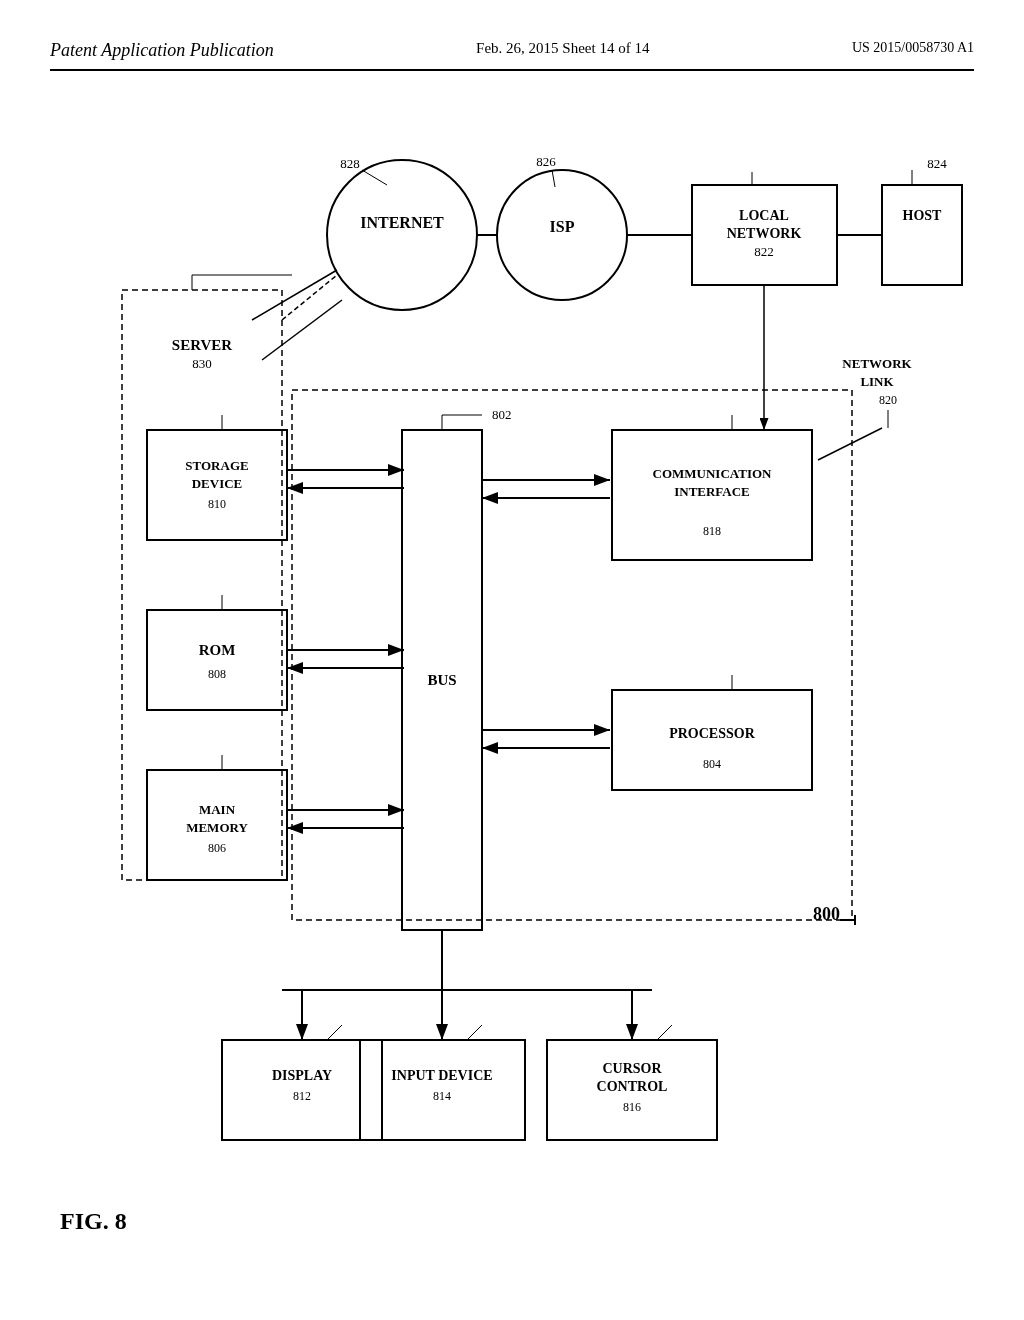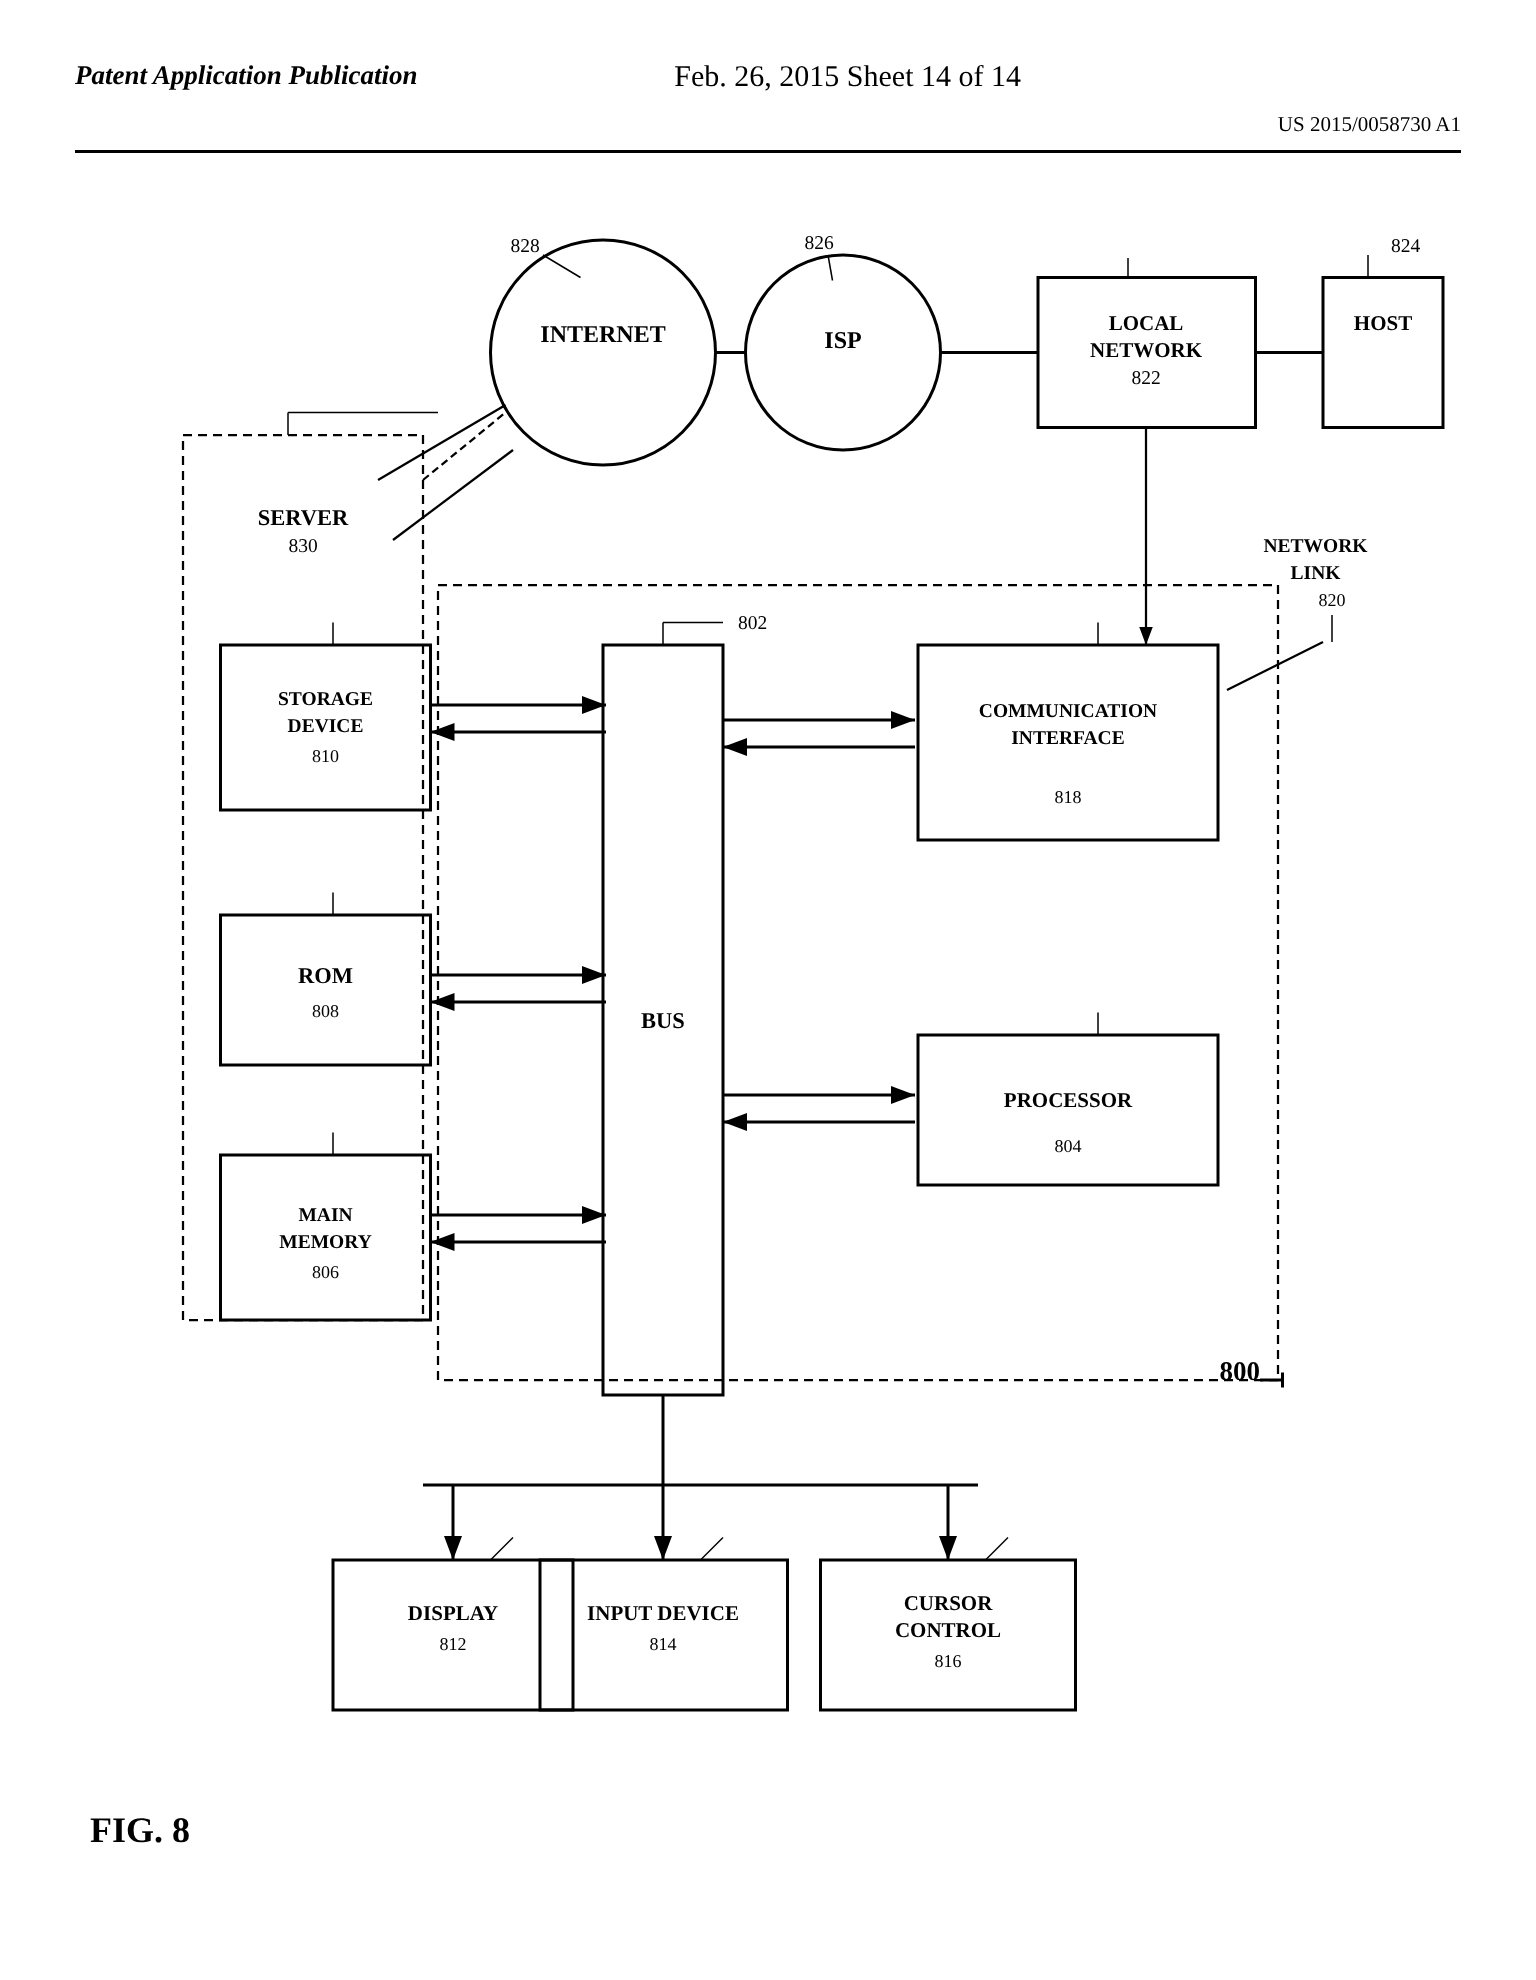--- a/index.html
+++ b/index.html
@@ -24,31 +24,30 @@
     .header {
       display: flex;
       justify-content: space-between;
       align-items: flex-start;
       border-bottom: 2px solid #000;
       padding-bottom: 8px;
       margin-bottom: 20px;
     }
     .header-left {
       font-size: 18px;
-      font-weight: bold;
+      font-weight: normal;
       font-style: italic;
     }
     .header-center {
-      font-size: 20px;
+      font-size: 15px;
       text-align: center;
     }
     .header-right {
       font-size: 14px;
       text-align: right;
-      margin-top: 36px;
     }
 
     
     .fig-label {
       position: absolute;
       bottom: 85px;
       left: 60px;
       font-size: 24px;
       font-weight: bold;
     }

